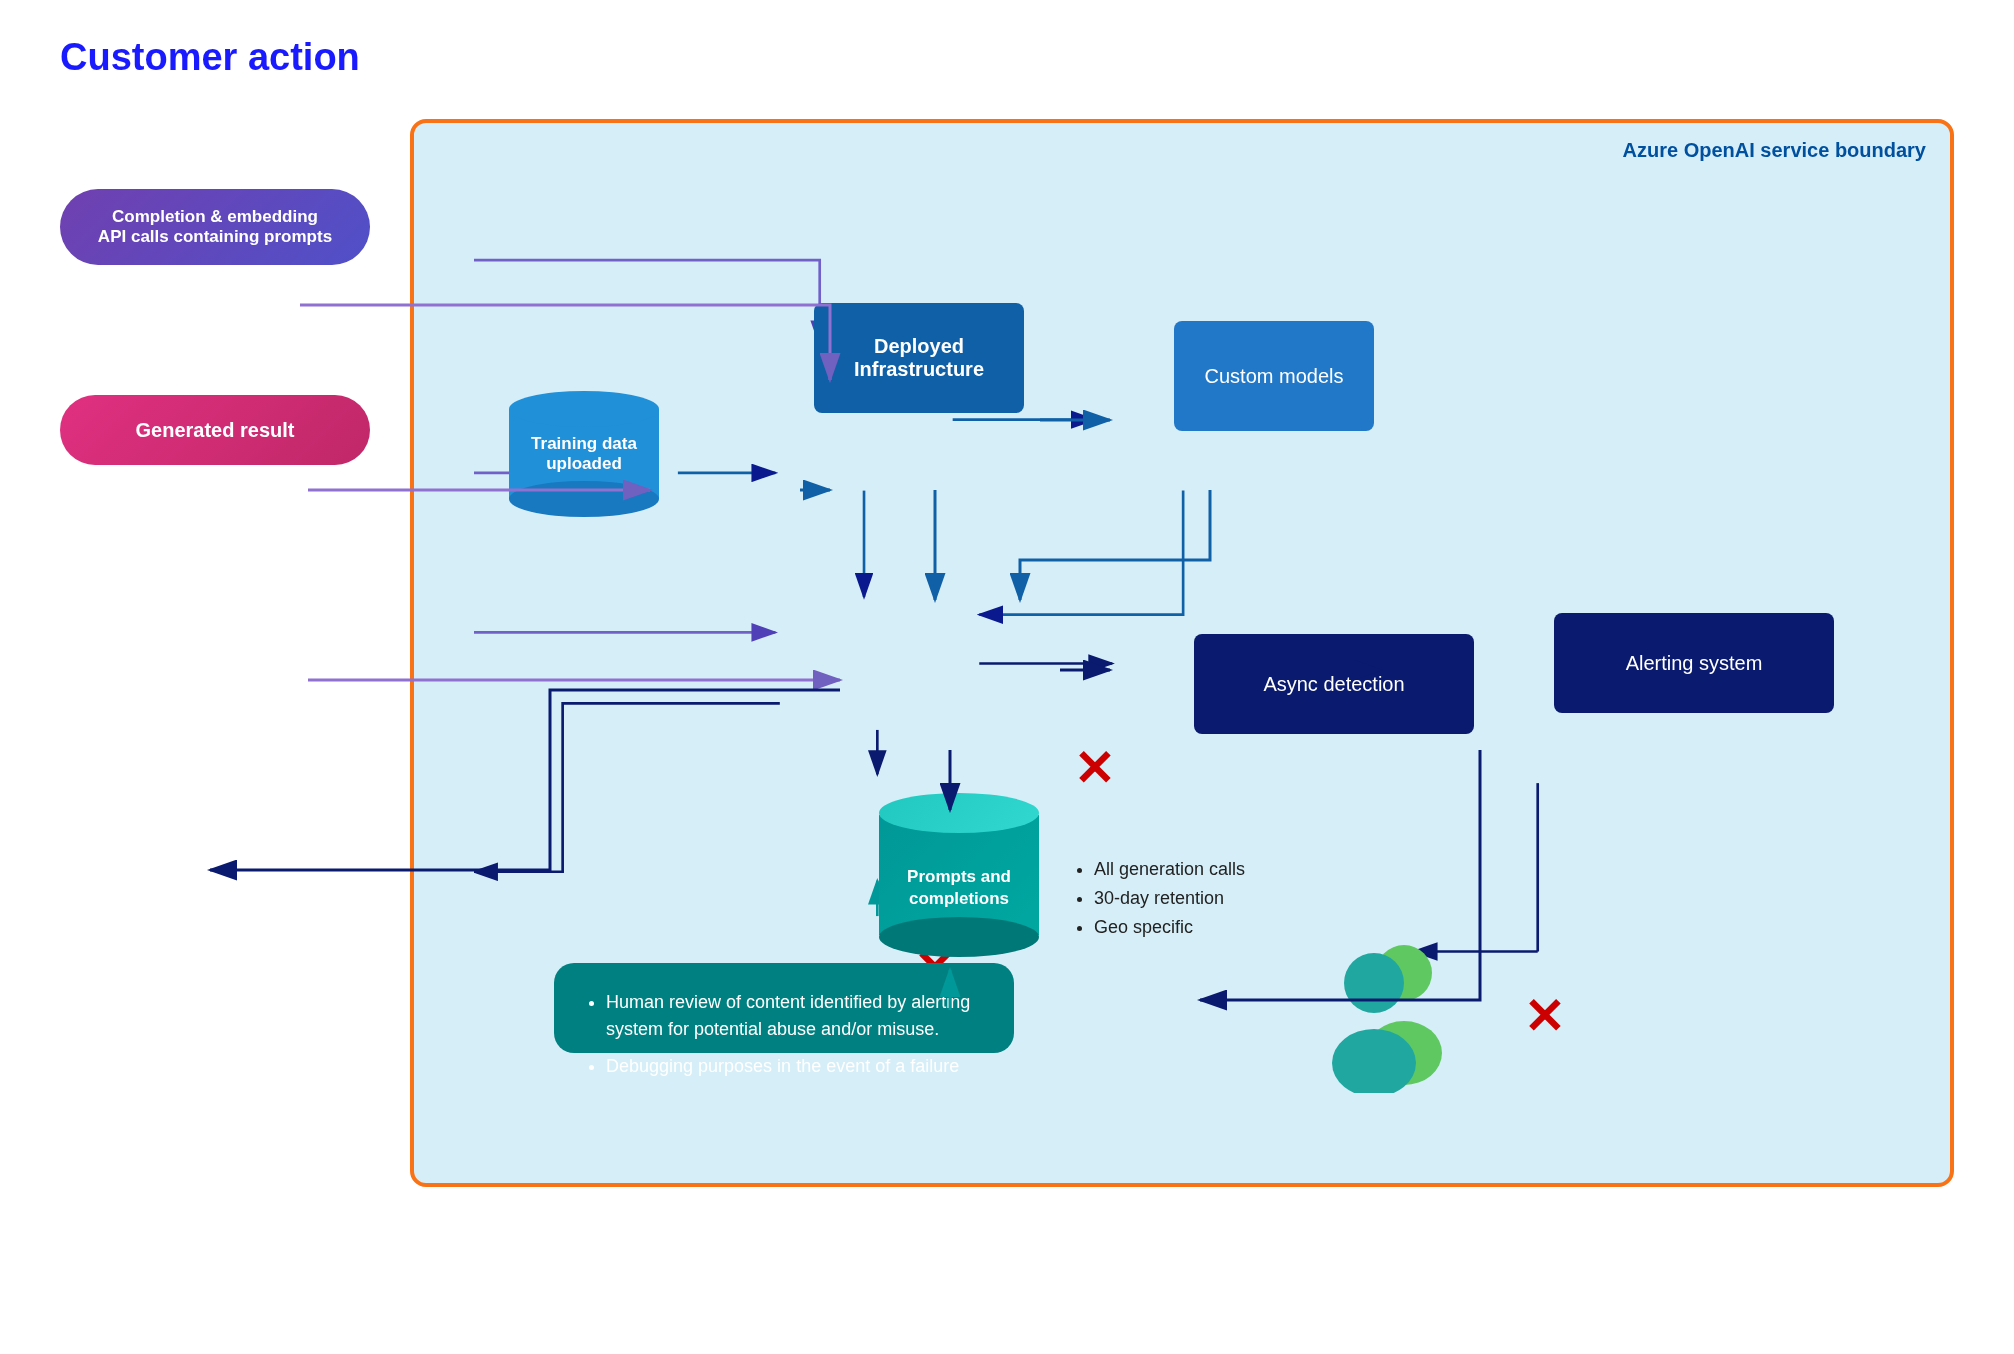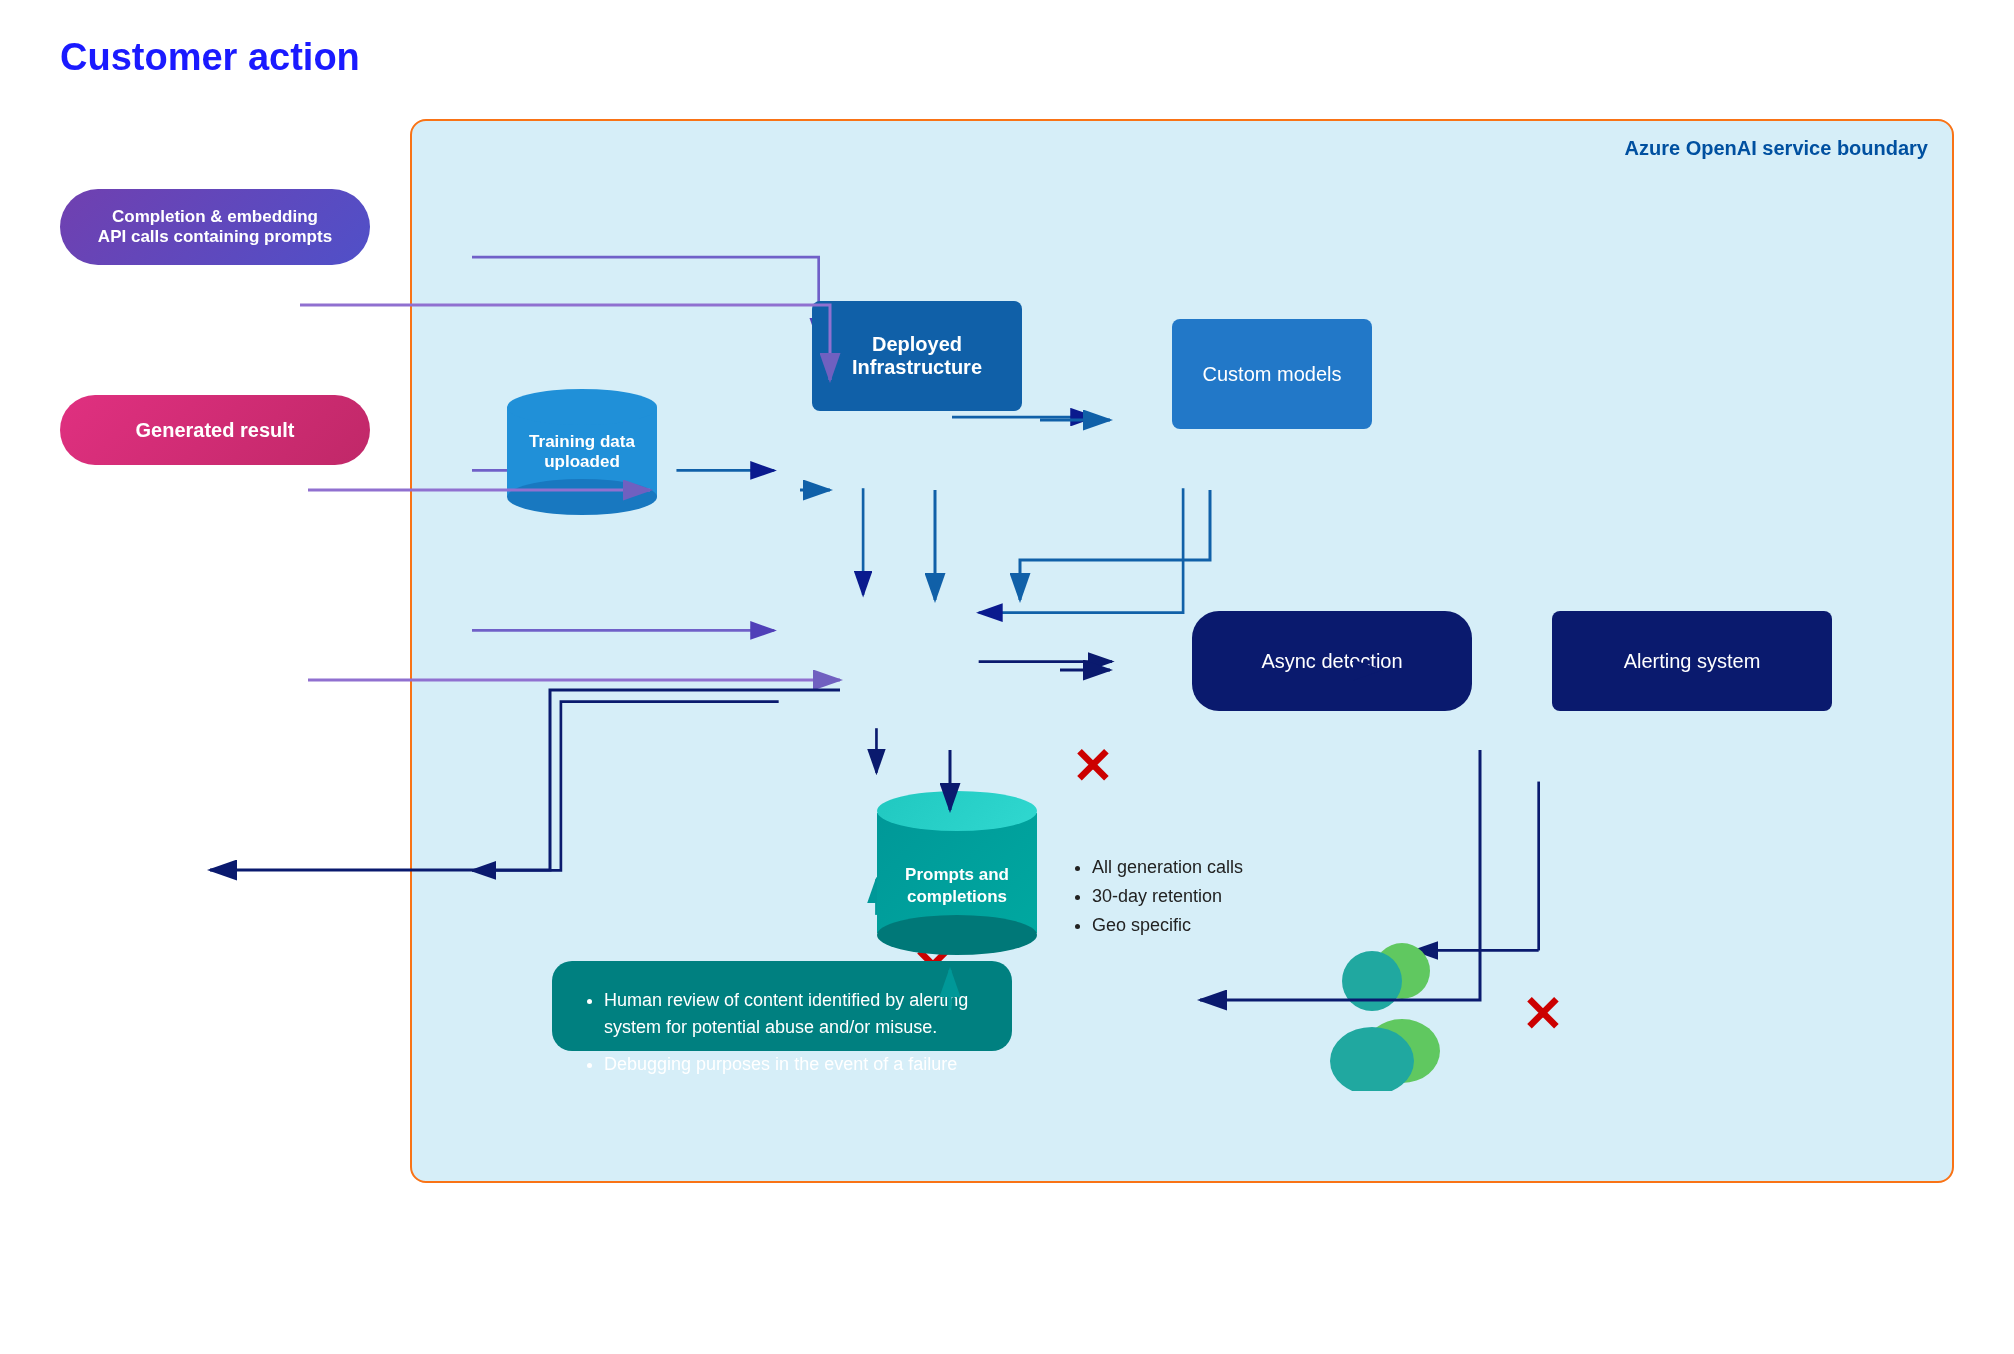--- a/index.html
+++ b/index.html
@@ -58,21 +58,21 @@
     }
 
     .pill-purple-light {
       background: linear-gradient(135deg, #7b3fa0, #5050d0);
       font-weight: 400;
     }
 
     
     .service-boundary {
       background: #d6eef8;
-      border: 2px solid #f97316;
+      border: 4px solid #f97316;
       border-radius: 16px;
       flex: 1;
       margin-left: 40px;
       padding: 30px 40px 80px 60px;
       position: relative;
       min-height: 1050px;
     }
 
     .service-boundary-label {
       position: absolute;
@@ -353,21 +353,21 @@
       <div class="elem box-dark-blue" style="left: 340px; top: 150px; width: 210px; min-height: 110px; display:flex; align-items:center; justify-content:center;">
         <span style="white-space:pre-line;">Deployed
 Infrastructure</span>
       </div>
 
       <div class="elem box-medium-blue" style="left: 700px; top: 168px; width: 200px; min-height: 110px; display:flex; align-items:center; justify-content:center; background:#2278c8;">
         <span>Custom models</span>
       </div>
 
 
-      <div class="elem box-navy" style="left: 720px; top: 460px; width: 220px; min-height: 100px; display:flex; align-items:center; justify-content:center;border-radius:27px;">
+      <div class="elem box-navy" style="left: 720px; top: 481px; width: 220px; min-height: 100px; display:flex; align-items:center; justify-content:center;">
         <span>Async detection</span>
       </div>
 
       <div class="elem box-navy" style="left: 1080px; top: 460px; width: 200px; min-height: 100px; display:flex; align-items:center; justify-content:center;">
         <span>Alerting system</span>
       </div>
 
       <div class="elem red-x" style="left: 600px; top: 590px;">✕</div>
 
       <div class="elem" style="left: 390px; top: 640px; width: 190px;">

